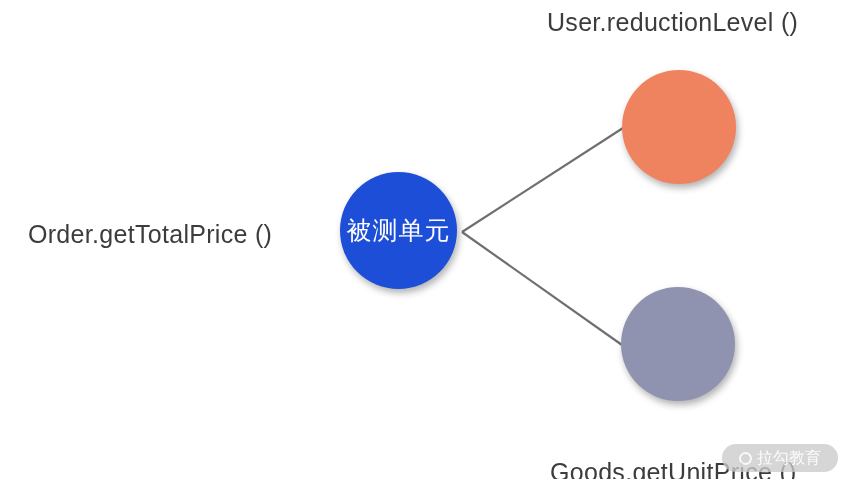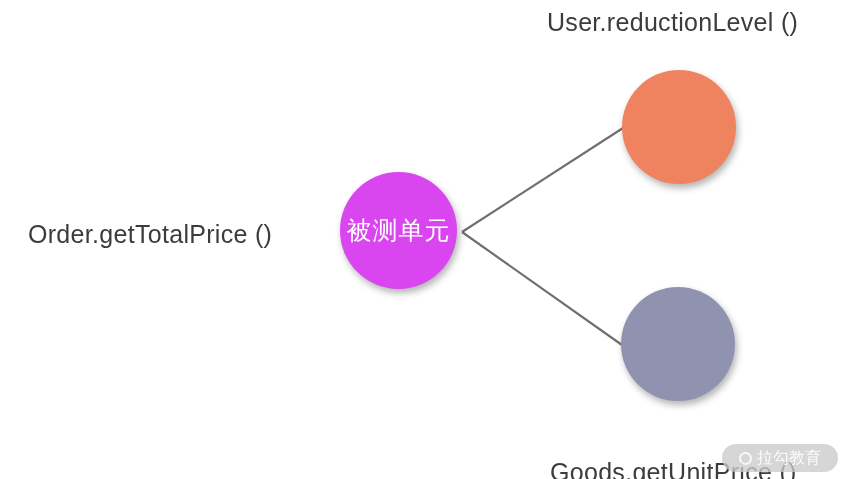--- a/index.html
+++ b/index.html
@@ -102,21 +102,21 @@
     <line x1="462" y1="232" x2="623" y2="128" stroke-width="2.2" stroke="#6f6f6f"></line>
     <line x1="462" y1="232" x2="622" y2="345" stroke-width="2.2" stroke="#6f6f6f"></line>
   </svg>
 
   <div class="method-label label-top">User.reductionLevel ()</div>
 
   <div class="method-label label-left">Order.getTotalPrice ()</div>
 
   <div class="method-label label-bottom">Goods.getUnitPrice ()</div>
 
-  <div class="node node-center" style="background-color: #d946ef;">
+  <div class="node node-center" style="background-color: #1d4ed8;">
     <span class="node-label">被测单元</span>
   </div>
 
   <div class="node node-user" style="background-color: rgb(240, 131, 95);"></div>
 
   <div class="node node-goods" style="background-color: rgb(144, 147, 175);"></div>
 
   <div class="watermark">
     <span class="wm-logo"></span>
     <span class="wm-text">拉勾教育</span>

